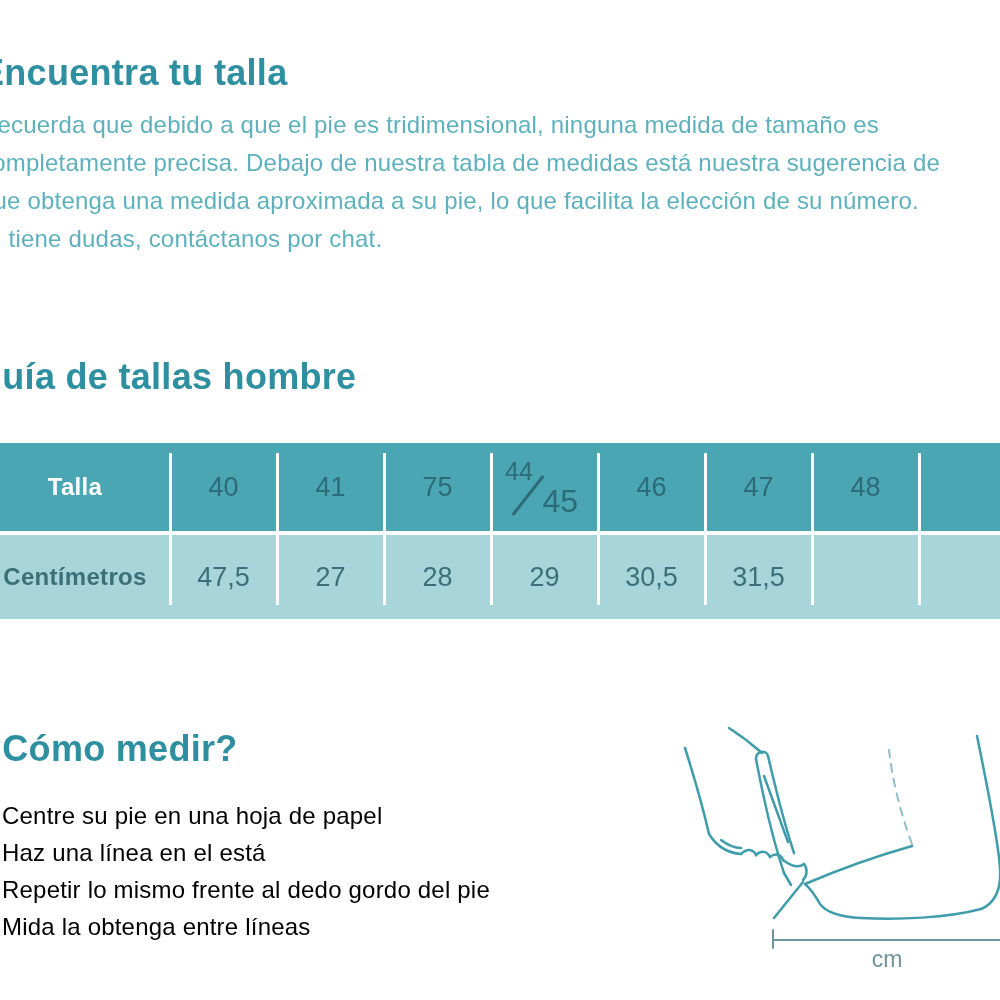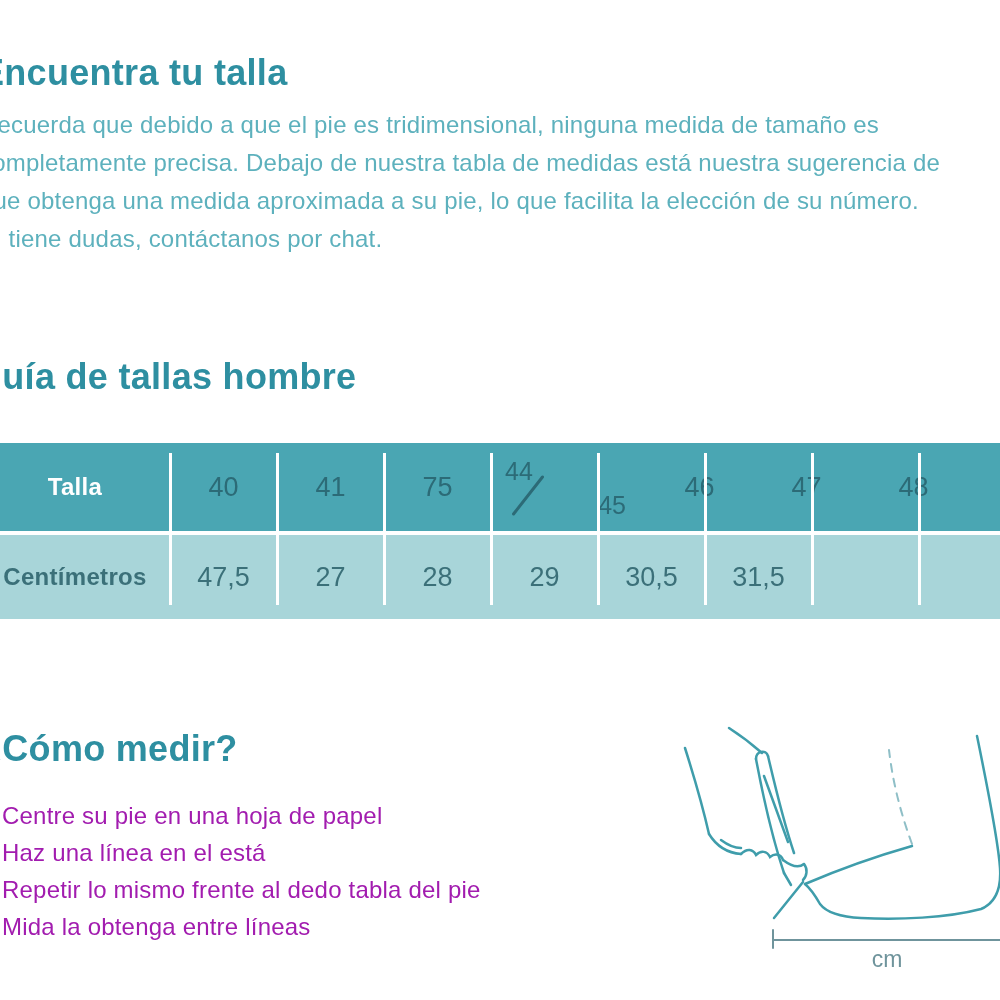--- a/index.html
+++ b/index.html
@@ -11,37 +11,37 @@
 
   .h1, .h2 { position:absolute; margin:0; font-weight:bold; font-size:36px;
              color:#2e8fa1; white-space:nowrap; letter-spacing:0.3px; }
   .h1 { top:52px; left:0; }
   .h2-guia { top:356px; left:-6px; }
   .h2-como { top:728px; left:0; }
 
   .intro { position:absolute; top:106px; left:0; font-size:24px; line-height:38px;
            color:#5db1bd; white-space:nowrap; letter-spacing:0.2px; }
   .steps { position:absolute; top:797px; left:22px; font-size:24px; line-height:37px;
-           color:#a21caf; white-space:nowrap; letter-spacing:0.2px; }
+           color:#000000; white-space:nowrap; letter-spacing:0.2px; }
 
   
   .size-table { position:absolute; top:443px; left:0; width:1050px; }
   .trow { display:flex; width:1050px; }
   .trow-sizes { height:88px; background:#4aa6b3; }
   .row-gap { height:4px; background:#ffffff; }
   .trow-cm { height:84px; background:#a8d5d9; }
   .cell { width:107px; display:flex; align-items:center; justify-content:center;
           font-size:27px; color:#2c6b77; }
   .cell.label { width:190px; color:#ffffff; font-weight:bold; font-size:24px;
                 letter-spacing:0.3px; }
   .trow-cm .cell { color:#3b7079; }
   .vsep { position:absolute; top:10px; bottom:14px; width:3px; background:#ffffff; }
-  .cell-split { position:relative;padding-left:48px; }
+  .cell-split { position:relative; }
   .split-top { position:absolute; top:14px; left:14px; font-size:25px; }
-  .split-bottom { position:absolute; bottom:11px; right:20px; font-size:25px;margin-top:24px; }
+  .split-bottom { position:absolute; bottom:11px; right:20px; font-size:32px;margin-top:24px; }
   .split-slash { position:absolute; left:12px; top:51px; width:50px; height:3px;
                  background:#2c6b77; border-radius:2px; transform:rotate(-52deg); }
 
   .illu { position:absolute; left:675px; top:690px; }
 </style>
 </head>
 <body>
 
 <div class="viewport">
   <div class="page">
@@ -90,21 +90,21 @@
       <div class="vsep" style="left:723.5px"></div>
       <div class="vsep" style="left:830.5px"></div>
       <div class="vsep" style="left:937.5px"></div>
     </div>
 
     <h2 class="h2 h2-como">¿Cómo medir?</h2>
 
     <div class="steps">
       <div>Centre su pie en una hoja de papel</div>
       <div>Haz una línea en el está</div>
-      <div>Repetir lo mismo frente al dedo tabla del pie</div>
+      <div>Repetir lo mismo frente al dedo gordo del pie</div>
       <div>Mida la obtenga entre líneas</div>
     </div>
 
     <svg class="illu" width="360" height="295" viewBox="0 0 360 295">
       <g fill="none" stroke="#3f9dab" stroke-width="2.5" stroke-linecap="round">
         <path d="M 30 58 C 42 96, 49 122, 54 144"></path>
         <path d="M 74 38 C 88 47, 99 56, 107 63"></path>
         <path d="M 101 69 C 101 61, 111 59, 113 66"></path>
         <path d="M 101 69 C 108 106, 118 150, 129 183"></path>
         <path d="M 113 66 C 120 96, 128 130, 139 163"></path>

